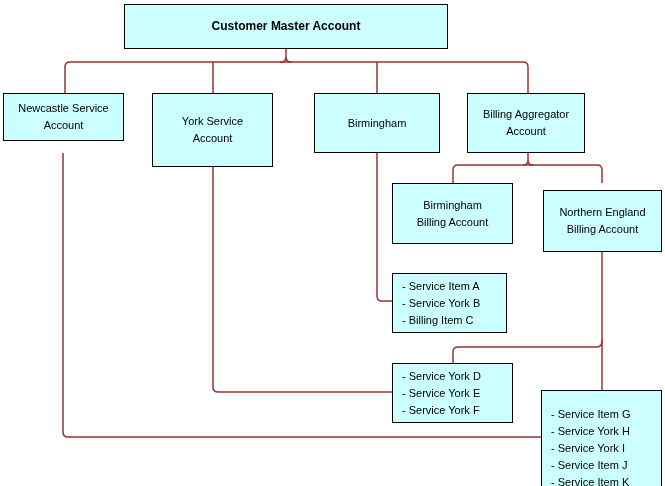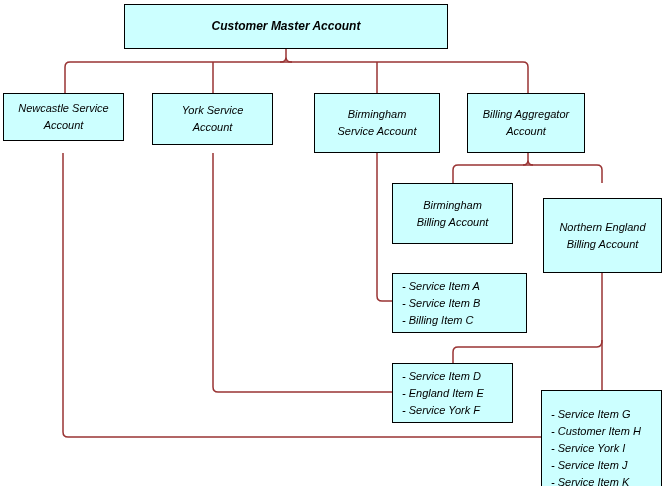--- a/index.html
+++ b/index.html
@@ -18,21 +18,21 @@
     background:#CCFFFF;
     border:1.5px solid #000000;
     color:#000000;
     display:flex;
     flex-direction:column;
     justify-content:center;
     font-size:11px;
   }
   .node.center{align-items:center;text-align:center;}
   .node.items{align-items:flex-start;text-align:left;padding-left:9px;}
-  .ln{line-height:17px;white-space:nowrap;font-style:italic;}
+  .ln{line-height:17px;white-space:nowrap;}
   .title .ln{font-weight:bold;font-size:12px;}
 </style>
 </head>
 <body>
 
 <div class="stage">
 
   <svg class="wires" viewBox="0 0 665 486" xmlns="http://www.w3.org/2000/svg">
     <path d="M286,49 L286,57 Q286,62 281,62 L280,62 M286,49 L286,57 Q286,62 291,62 L292,62"></path>
     <path d="M65,93 L65,67 Q65,62 70,62 L523,62 Q528,62 528,67 L528,93"></path>
@@ -49,58 +49,57 @@
 
   <div class="node center title" style="left:124px;top:4px;width:324px;height:45px">
     <div class="ln">Customer Master Account</div>
   </div>
 
   <div class="node center" style="left:3px;top:93px;width:121px;height:48px">
     <div class="ln">Newcastle Service</div>
     <div class="ln">Account</div>
   </div>
 
-  <div class="node center" style="left:152px;top:93px;width:121px;height:52px">
+  <div class="node center" style="left:152px;top:93px;width:121px;height:74px">
     <div class="ln">York Service</div>
     <div class="ln">Account</div>
   </div>
 
   <div class="node center" style="left:314px;top:93px;width:126px;height:60px">
     <div class="ln">Birmingham</div>
-    <div class="ln">Service Account</div>
   </div>
 
   <div class="node center" style="left:467px;top:93px;width:118px;height:60px">
     <div class="ln">Billing Aggregator</div>
     <div class="ln">Account</div>
   </div>
 
   <div class="node center" style="left:392px;top:183px;width:121px;height:61px">
     <div class="ln">Birmingham</div>
     <div class="ln">Billing Account</div>
   </div>
 
-  <div class="node center" style="left:543px;top:198px;width:119px;height:75px">
+  <div class="node center" style="left:543px;top:190px;width:119px;height:62px">
     <div class="ln">Northern England</div>
     <div class="ln">Billing Account</div>
   </div>
 
-  <div class="node items" style="left:392px;top:273px;width:135px;height:60px">
+  <div class="node items" style="left:392px;top:273px;width:115px;height:60px">
     <div class="ln">- Service Item A</div>
-    <div class="ln">- Service Item B</div>
+    <div class="ln">- Service York B</div>
     <div class="ln">- Billing Item C</div>
   </div>
 
   <div class="node items" style="left:392px;top:363px;width:121px;height:60px">
-    <div class="ln">- Service Item D</div>
-    <div class="ln">- England Item E</div>
+    <div class="ln">- Service York D</div>
+    <div class="ln">- Service York E</div>
     <div class="ln">- Service York F</div>
   </div>
 
   <div class="node items" style="left:541px;top:390px;width:121px;height:116px">
     <div class="ln">- Service Item G</div>
-    <div class="ln">- Customer Item H</div>
+    <div class="ln">- Service York H</div>
     <div class="ln">- Service York I</div>
     <div class="ln">- Service Item J</div>
     <div class="ln">- Service Item K</div>
   </div>
 
 </div>
 
 </body></html>

